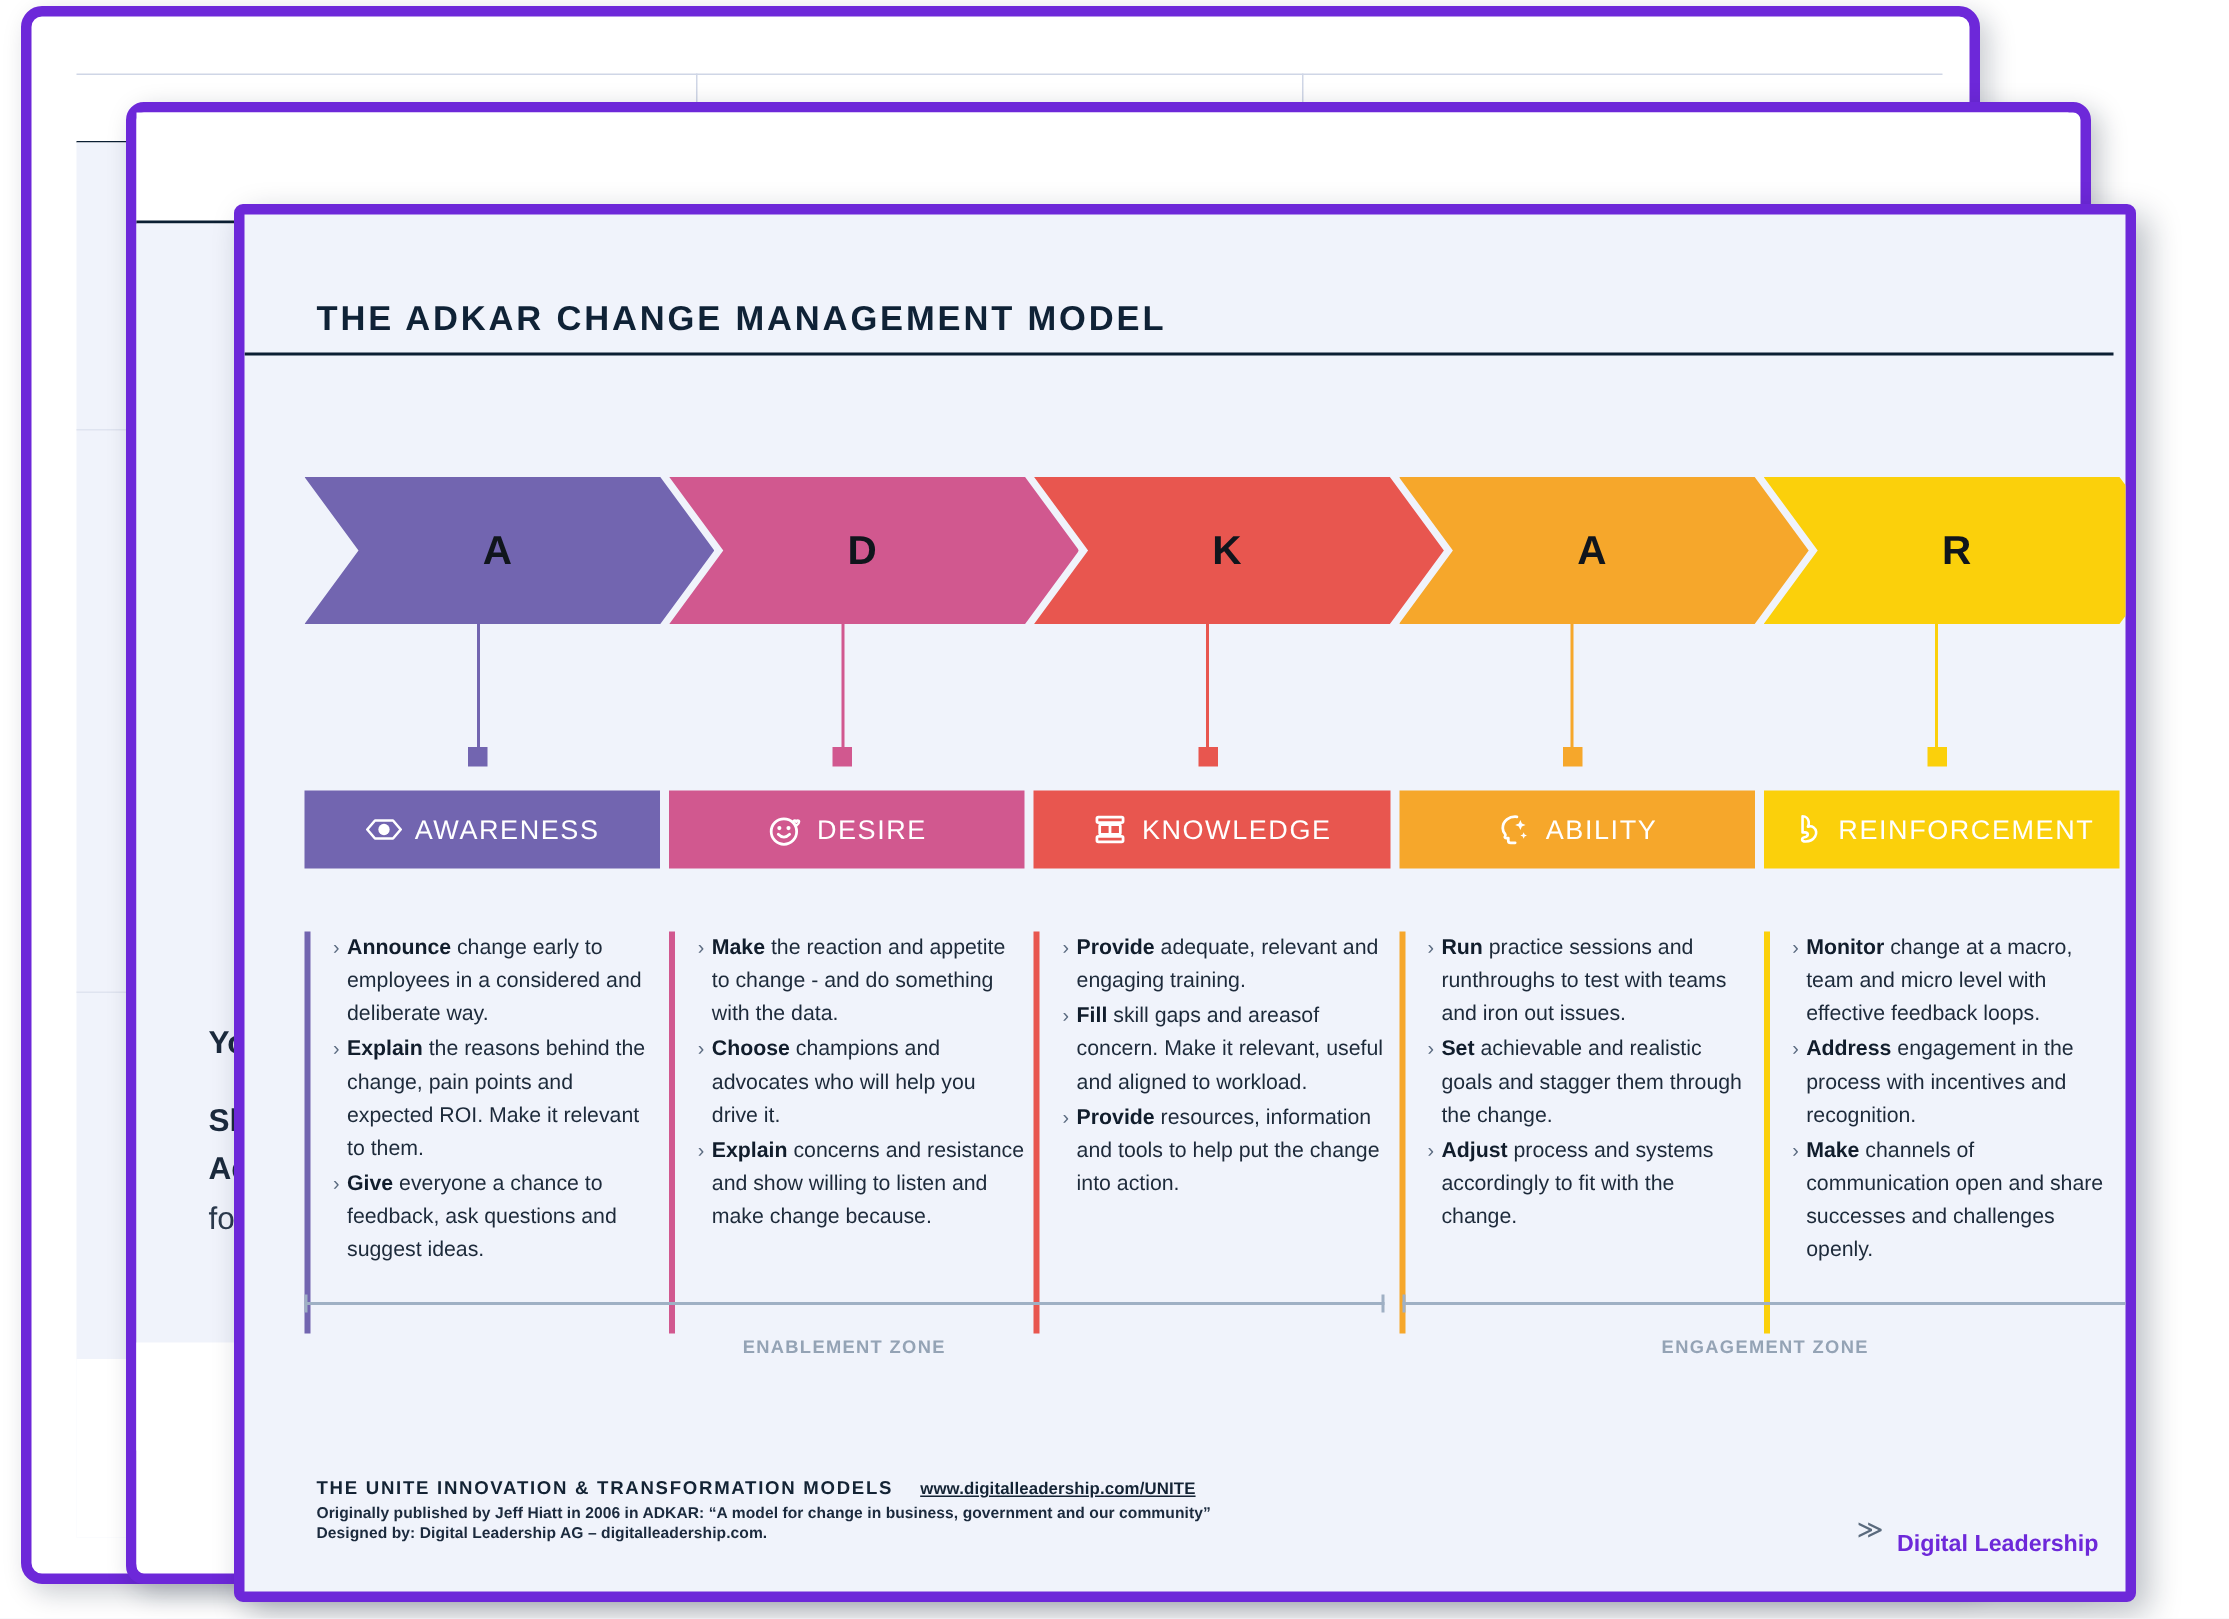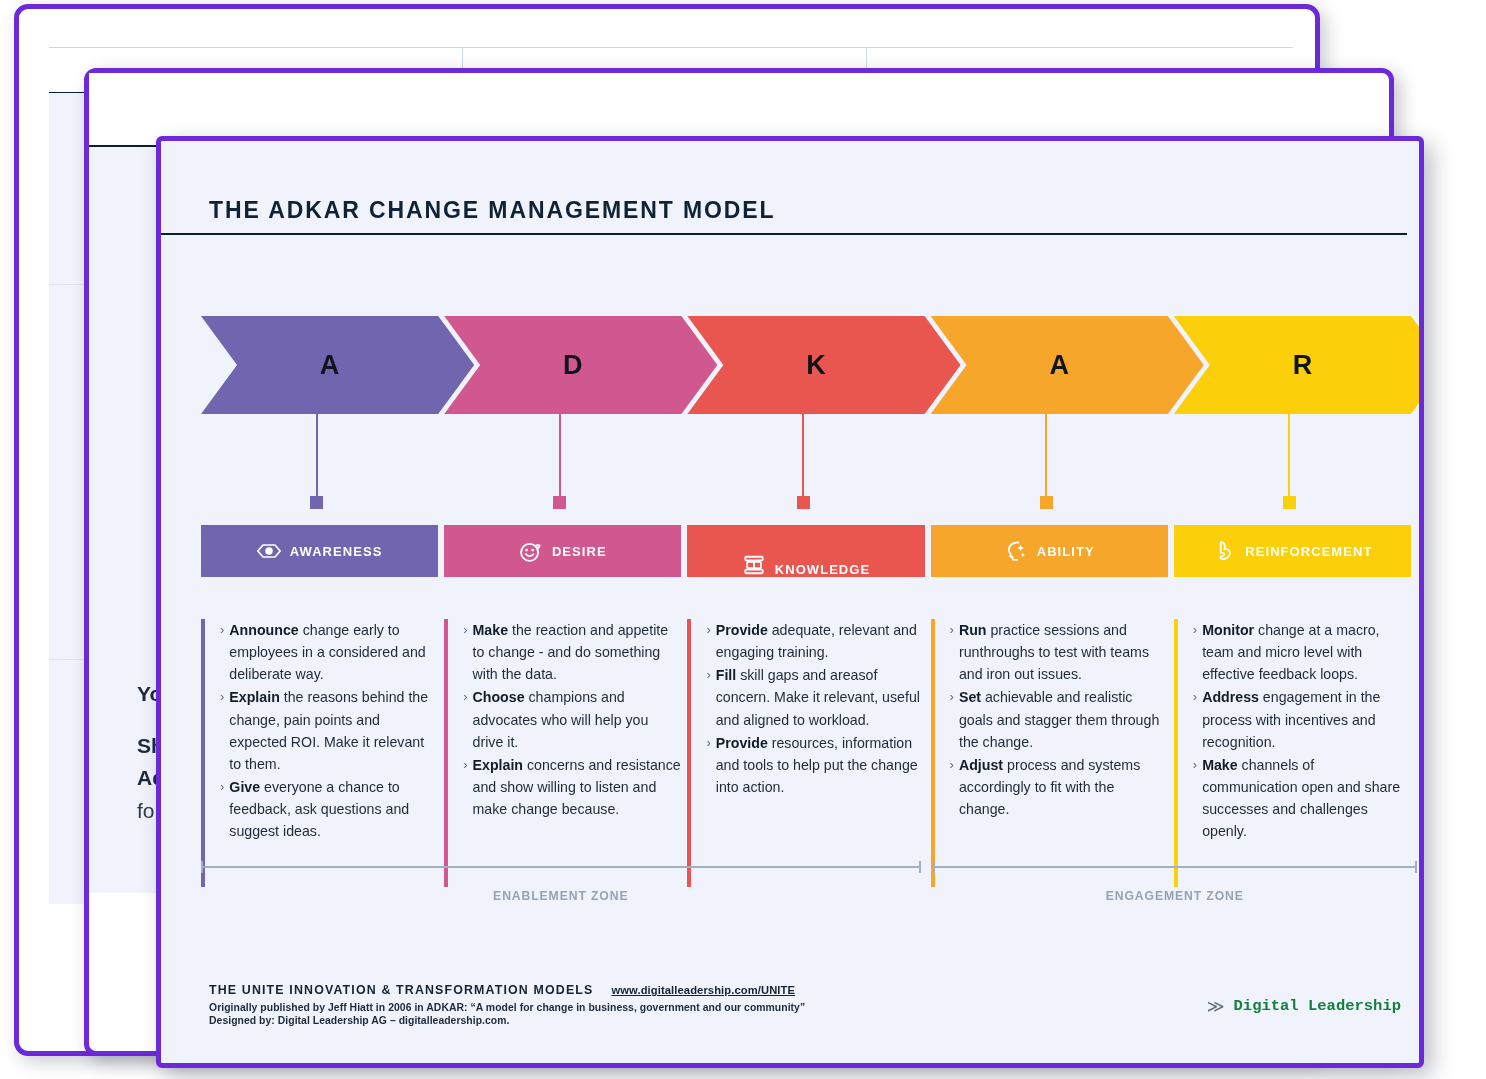--- a/index.html
+++ b/index.html
@@ -10,21 +10,21 @@
     background: #ffffff;
     font-family: "Liberation Sans", sans-serif;
     overflow: hidden;
     position: relative;
   }
 
   
   .card {
     position: absolute;
     background: #f0f3fb;
-    border: 5px solid #6d28d9;
+    border: 7px solid #6d28d9;
     border-radius: 4px;
   }
 
   .card-back {
     left: 14px;  top: 4px;
     width: 1306px; height: 1052px;
     border-radius: 14px;
     background: #ffffff;
     box-shadow: 6px 6px 18px rgba(10,25,45,.22);
   }
@@ -120,21 +120,21 @@
     position: absolute;
     top: 0; height: 52px;
     display: flex;
     align-items: center;
     justify-content: center;
     gap: 9px;
     color: #ffffff;
   }
   .lbar .ico { width: 24px; height: 24px; display: flex; align-items: center; justify-content: center; }
   .lbar .ico svg { display: block; }
-  .lbar .ltxt { font-size: 13px; font-weight: 700; letter-spacing: 1.05px; }
+  .lbar .ltxt { font-size: 18px; font-weight: 400; letter-spacing: 1.05px; }
 
   
   .cols { position: absolute; left: 40px; top: 478px; height: 268px; }
   .col { position: absolute; top: 0; padding-left: 19px; }
   .col-bar { position: absolute; left: 0; top: 0; width: 4px; height: 268px; }
   .bullet { display: flex; font-size: 14.2px; line-height: 1.56; color: #1d2a3a; margin-bottom: 1px; }
   .bullet .chev-g { color: #5b6b80; margin-right: 5px; font-size: 13px; line-height: 1.62; }
   .bullet b { font-weight: 700; color: #111d2c; }
 
   
@@ -156,21 +156,21 @@
 
   
   .footer { position: absolute; left: 48px; top: 842px; width: 1180px; }
   .f-line1 { font-size: 12.4px; font-weight: 700; letter-spacing: 1.15px; color: #132334; display: flex; align-items: baseline; gap: 18px; }
   .f-url { font-size: 11.2px; font-weight: 700; letter-spacing: .1px; color: #132334; text-decoration: underline; }
   .f-line2 { margin-top: 5px; font-size: 10.4px; font-weight: 700; color: #1b2a3d; letter-spacing: .05px; }
   .f-line3 { margin-top: 2px; font-size: 10.4px; font-weight: 700; color: #1b2a3d; letter-spacing: .05px; }
 
   .brand { position: absolute; right: 18px; top: 856px; display: flex; align-items: center; gap: 9px; }
   .brand .bmark { color: #5a6a7d; font-size: 17px; line-height: 1; }
-  .brand .bname { font-family: Liberation Mono, monospace; font-size: 15.5px; font-weight: 700; color: #15803d; }
+  .brand .bname { font-family: Liberation Sans, sans-serif; font-size: 15.5px; font-weight: 700; color: #6d28d9; margin-top: 22px; }
 </style>
 </head>
 <body>
 
 <div class="card card-back">
   <div class="cb-white"></div>
   <div class="cb-div1"></div>
   <div class="cb-div2"></div>
   <div class="cb-body"></div>
   <div class="cb-l1"></div>
@@ -229,21 +229,21 @@
           <svg viewBox="0 0 26 26" width="24" height="24">
             <circle cx="11.5" cy="14.5" r="9.2" fill="none" stroke="#fff" stroke-width="2"></circle>
             <circle cx="8.2" cy="12" r="1.5" fill="#fff"></circle>
             <circle cx="14.8" cy="12" r="1.5" fill="#fff"></circle>
             <path d="M7.4 16.4 q4.1 4.2 8.2 0" fill="none" stroke="#fff" stroke-width="2" stroke-linecap="round"></path>
             <path d="M20.4 7.6 c0-1.5 2.1-1.5 2.1-.2 c0 1.3-2.1 2.9-2.1 2.9 s-2.1-1.6-2.1-2.9 c0-1.3 2.1-1.3 2.1 .2 z" fill="none" stroke="#fff" stroke-width="1.7" stroke-linejoin="round"></path>
           </svg>
         </span>
         <span class="ltxt">DESIRE</span>
       </div>
-      <div class="lbar" style="left: 486.4px; width: 237.2px; background: rgb(232, 86, 79); align-items: flex-end;">
+      <div class="lbar" style="left: 486.4px; width: 237.2px; background: rgb(232, 86, 79);">
         <span class="ico">
           <svg viewBox="0 0 24 24" width="22" height="22">
             <rect x="2.5" y="3" width="19" height="4" rx="1" fill="none" stroke="#fff" stroke-width="2"></rect>
             <rect x="4.5" y="8.5" width="15" height="7" rx="1" fill="none" stroke="#fff" stroke-width="2"></rect>
             <rect x="2.5" y="17" width="19" height="4" rx="1" fill="none" stroke="#fff" stroke-width="2"></rect>
             <path d="M12 8.5 v7" stroke="#fff" stroke-width="2"></path>
           </svg>
         </span>
         <span class="ltxt">KNOWLEDGE</span>
       </div>

